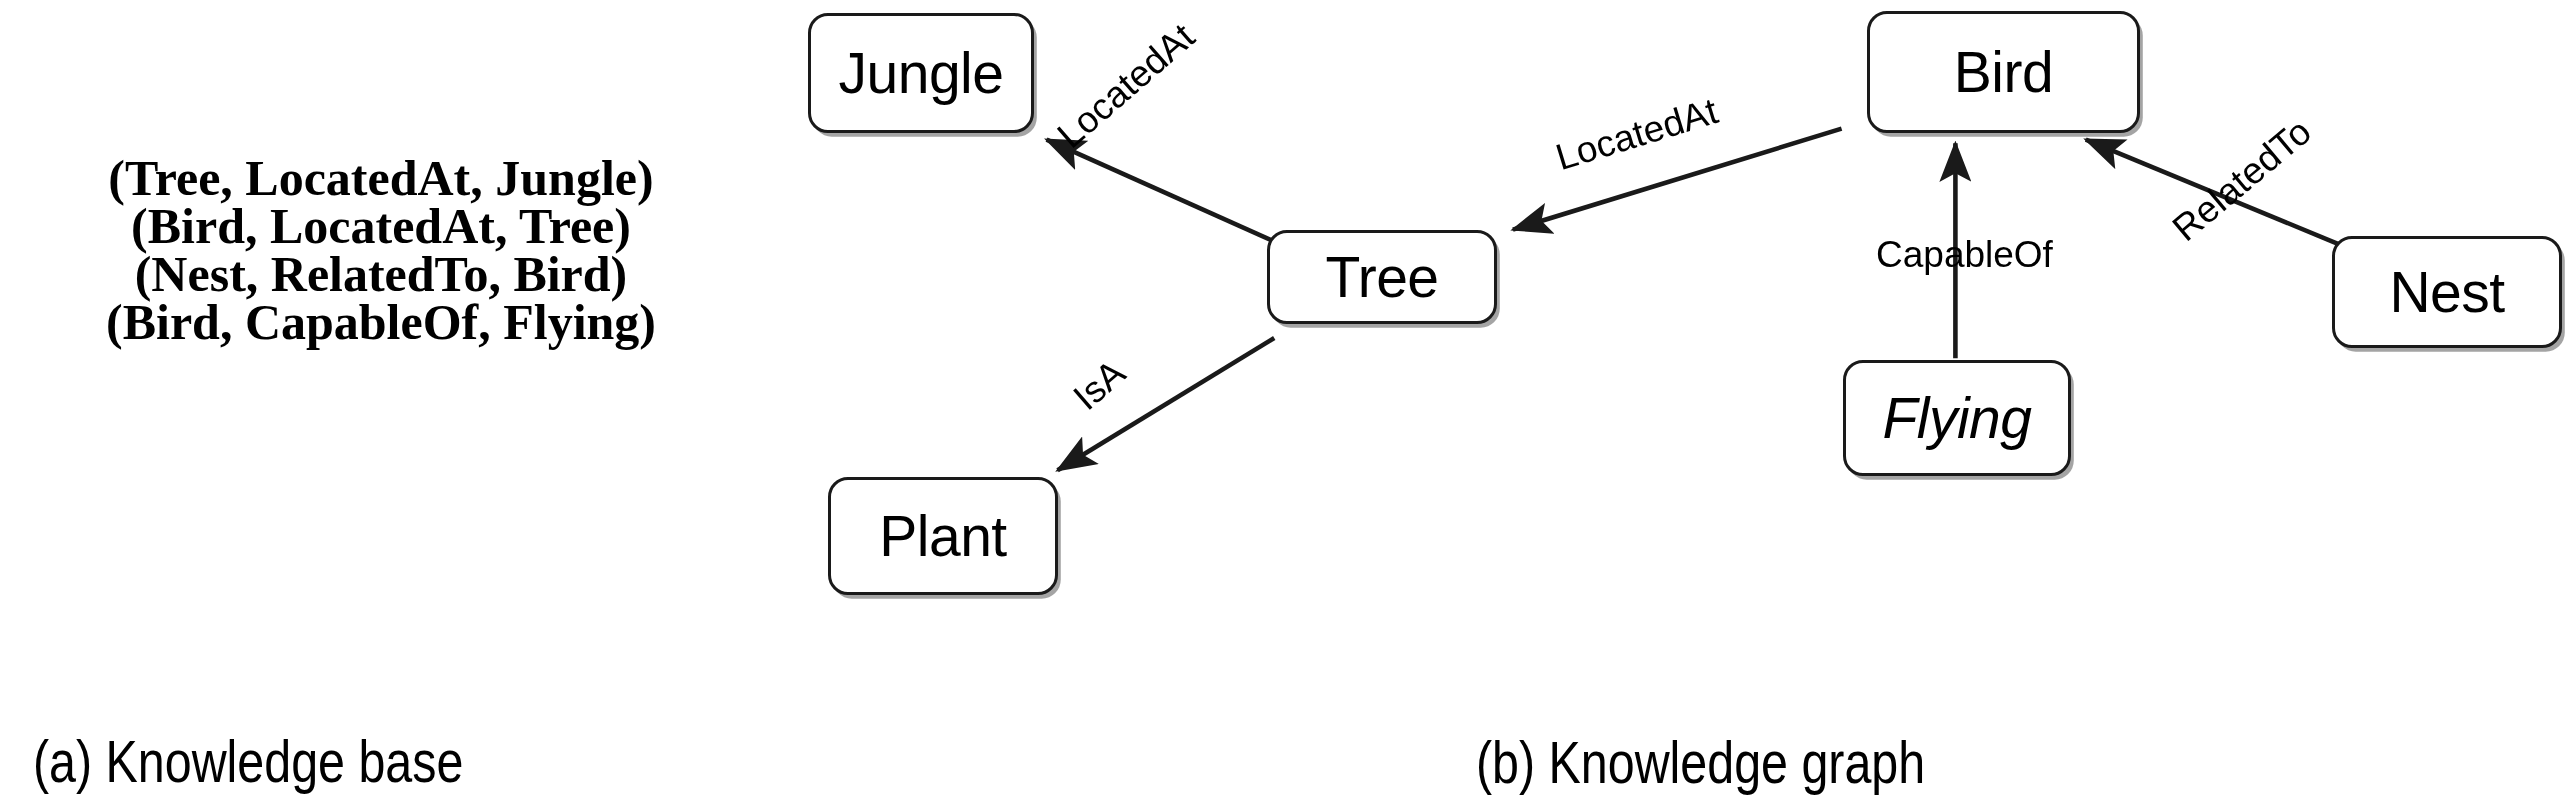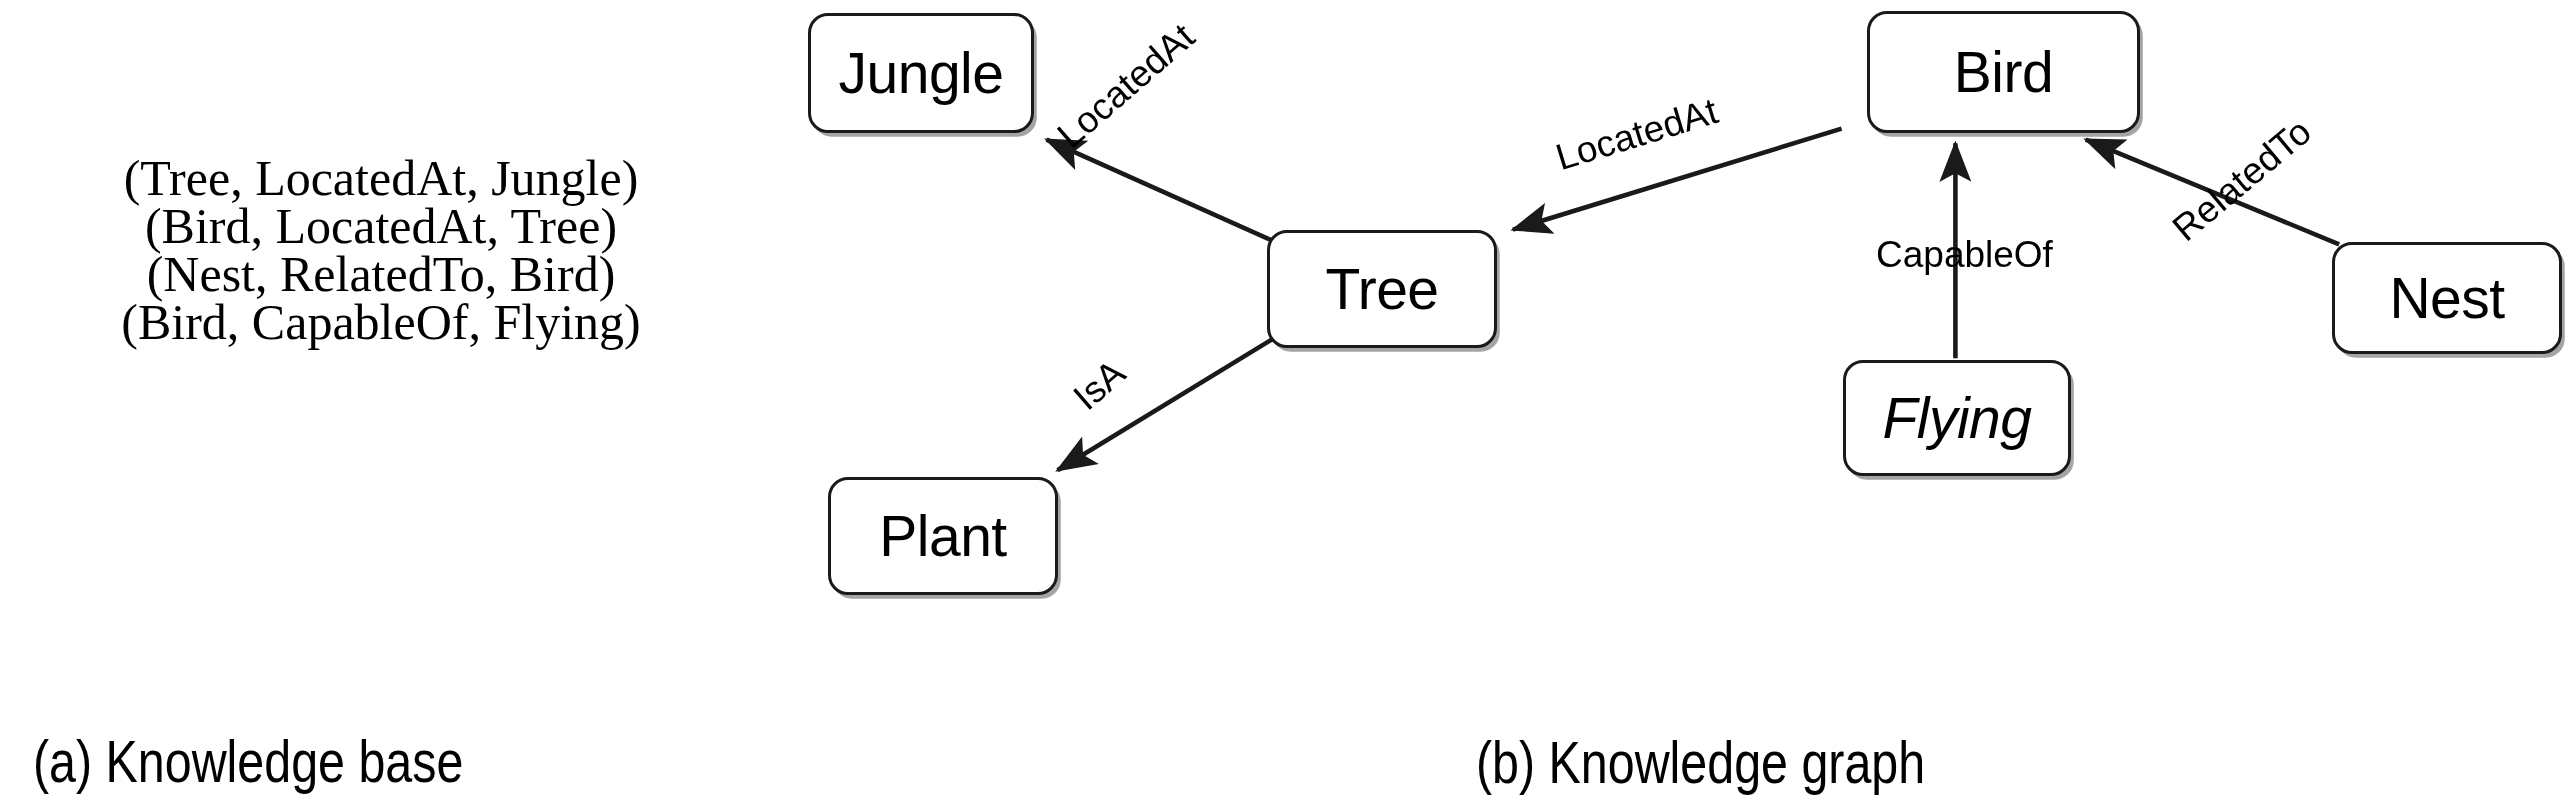--- a/index.html
+++ b/index.html
@@ -16,20 +16,21 @@
     font-family: "Liberation Sans", sans-serif;
   }
 
   
   #kb-panel {
     position: absolute;
     left: 0px;
     top: 154px;
     width: 762px;
     height: 275px;
+    font-weight: bold;
   }
   .triple-line {
     font-family: "Liberation Serif", "DejaVu Serif", serif;
     font-size: 50px;
     line-height: 48px;
     color: #000000;
     text-align: center;
     white-space: nowrap;
     letter-spacing: 0px;
   }
@@ -122,37 +123,37 @@
 
       <line x1="2130" y1="390" x2="2130" y2="156" stroke="#1a1a1a" stroke-width="5" marker-end="url(#arrowhead)"></line>
 
       <line x1="2548" y1="266" x2="2272" y2="152" stroke="#1a1a1a" stroke-width="5" marker-end="url(#arrowhead)"></line>
     </svg>
 
     <div class="node" style="left:808px; top:13px; width:226px; height:120px;">
       <span class="node-label">Jungle</span>
     </div>
 
-    <div class="node" style="left:1267px; top:230px; width:230px; height:118px;">
+    <div class="node" style="left:1267px; top:230px; width:230px; height:94px;">
       <span class="node-label">Tree</span>
     </div>
 
     <div class="node" style="left:812px; top:477px; width:230px; height:118px;margin-left:16px;">
       <span class="node-label">Plant</span>
     </div>
 
     <div class="node" style="left:1843px; top:11px; width:273px; height:122px;margin-left:24px;">
       <span class="node-label">Bird</span>
     </div>
 
     <div class="node" style="left:1843px; top:360px; width:228px; height:116px;font-style:italic;">
       <span class="node-label">Flying</span>
     </div>
 
-    <div class="node" style="left:2332px; top:242px; width:230px; height:112px;">
+    <div class="node" style="left:2332px; top:236px; width:230px; height:112px;">
       <span class="node-label">Nest</span>
     </div>
 
     <div class="edge-label" style="left:1063px; top:122px; transform: rotate(-41deg);">LocatedAt</div>
 
     <div class="edge-label" style="left:1079px; top:384px; transform: rotate(-41deg);">IsA</div>
 
     <div class="edge-label" style="left:1557px; top:140px; transform: rotate(-17deg);">LocatedAt</div>
 
     <div class="edge-label" style="left:1876px; top:236px;">CapableOf</div>

